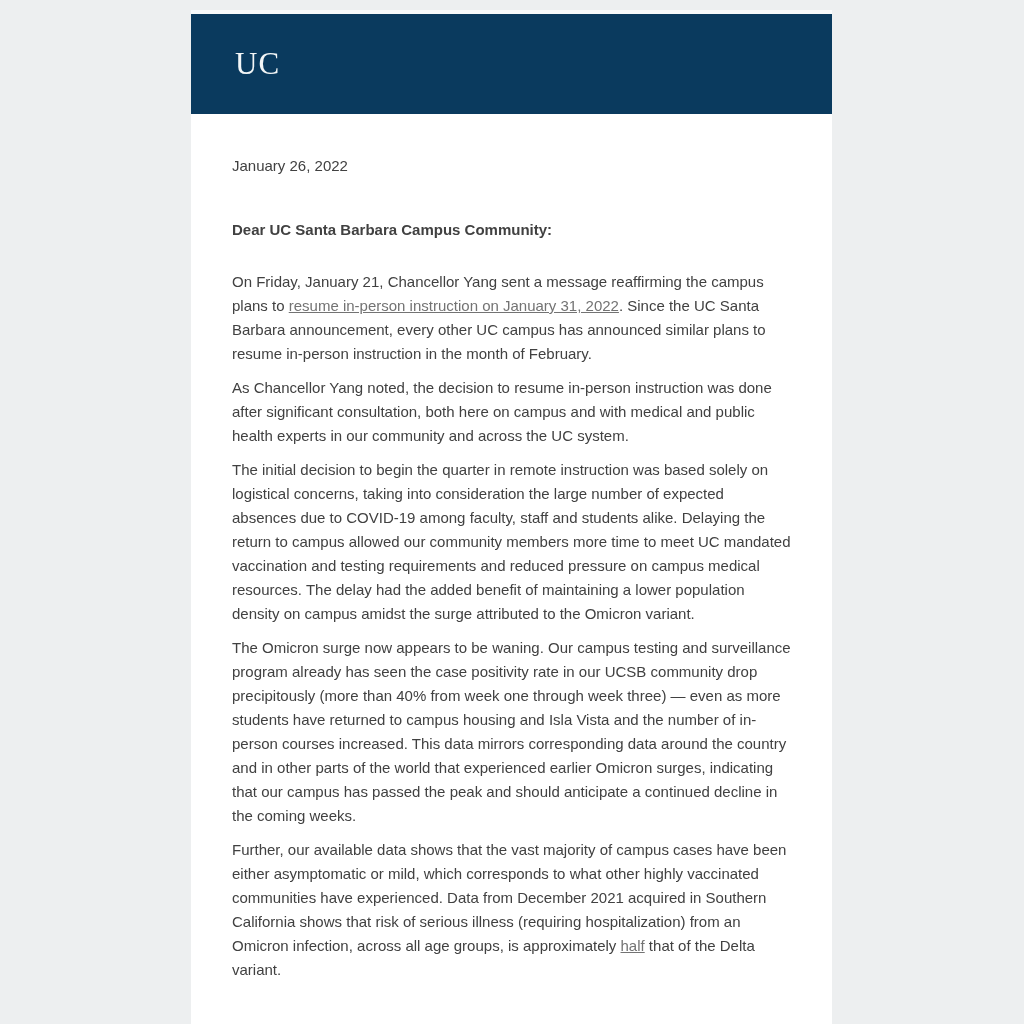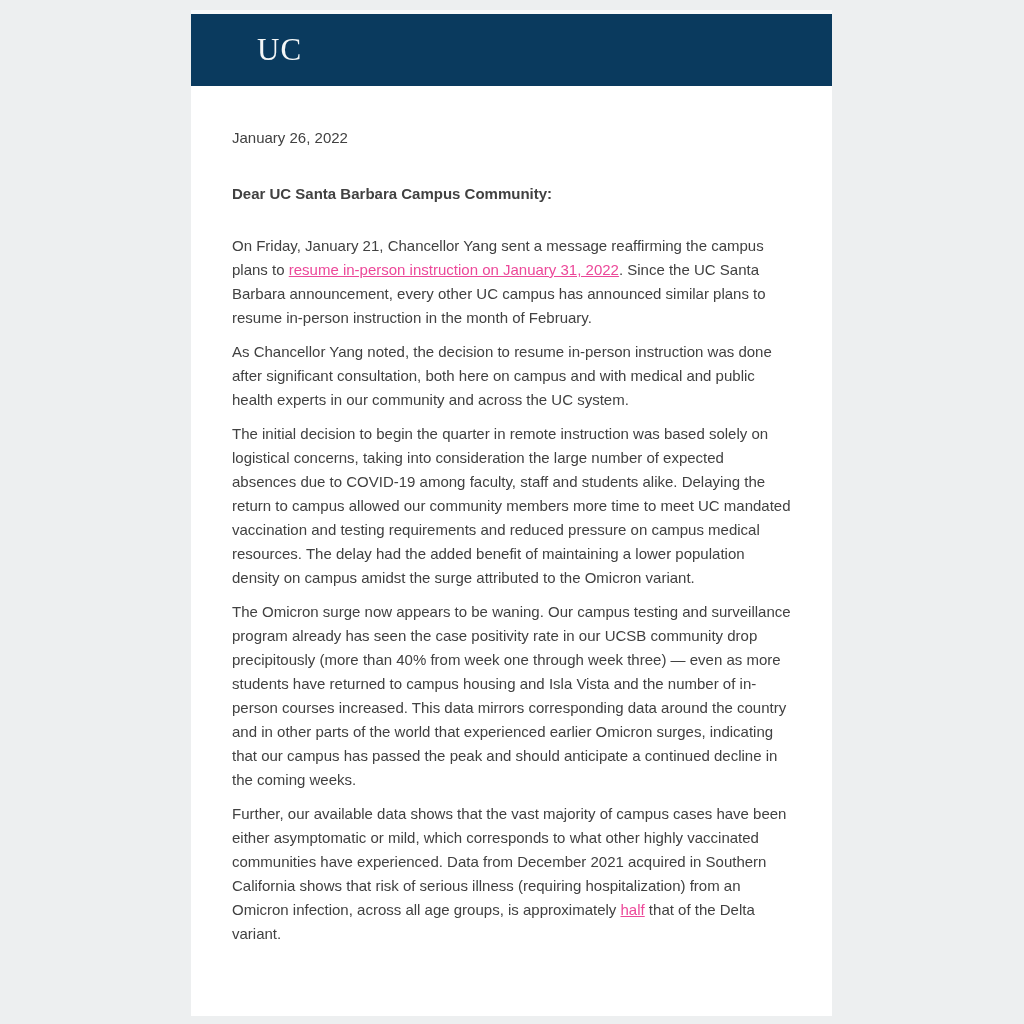--- a/index.html
+++ b/index.html
@@ -22,25 +22,25 @@
     position: absolute;
     left: 191px;
     top: 10px;
     width: 641px;
   }
   .card-top-strip {
     height: 4px;
     background: #f8fafb;
   }
   .masthead {
-    height: 72px;
+    height: 100px;
     background: #0a3a5e;
     display: flex;
     align-items: center;
-    padding: 0 66px;
+    padding: 0 44px;
     box-sizing: border-box;
   }
   .logo {
     display: flex;
     align-items: baseline;
     gap: 10px;
     color: #f3f6f7;
     white-space: nowrap;
     user-select: none;
   }
@@ -62,28 +62,28 @@
     box-sizing: border-box;
     padding: 40px 41px 60px 41px;
     color: #414141;
     font-size: 15px;
     line-height: 24px;
   }
   .letter p {
     margin: 0 0 10px 0;
   }
   .letter p.date {
-    margin-bottom: 32px;
+    margin-bottom: 40px;
   }
   .letter p.salutation {
     font-weight: 700;
     margin-bottom: 28px;
   }
   .letter a {
-    color: #ec4899;
+    color: #737373;
     text-decoration: underline;
     word-wrap: break-word;
     overflow-wrap: break-word;
   }
 </style>
 </head>
 <body>
 
 <div class="page">
   <div class="card">

